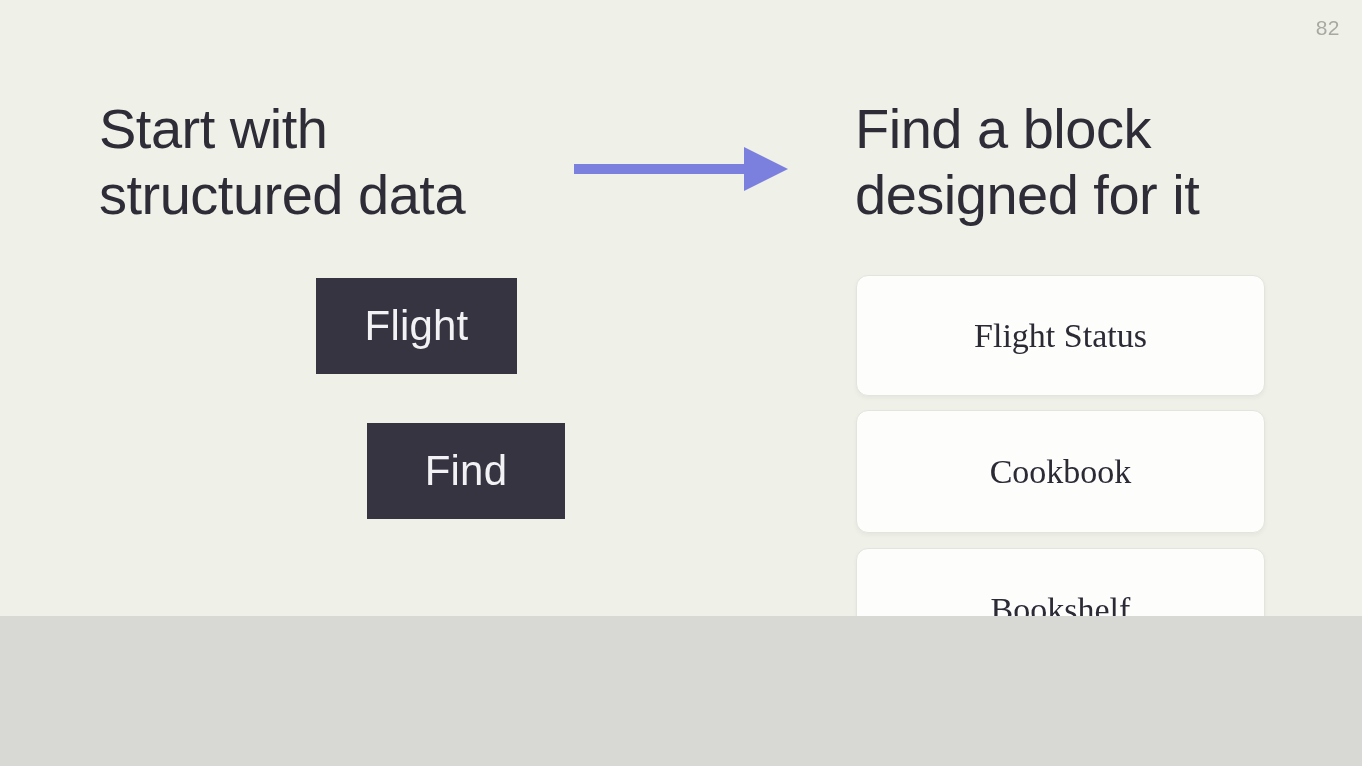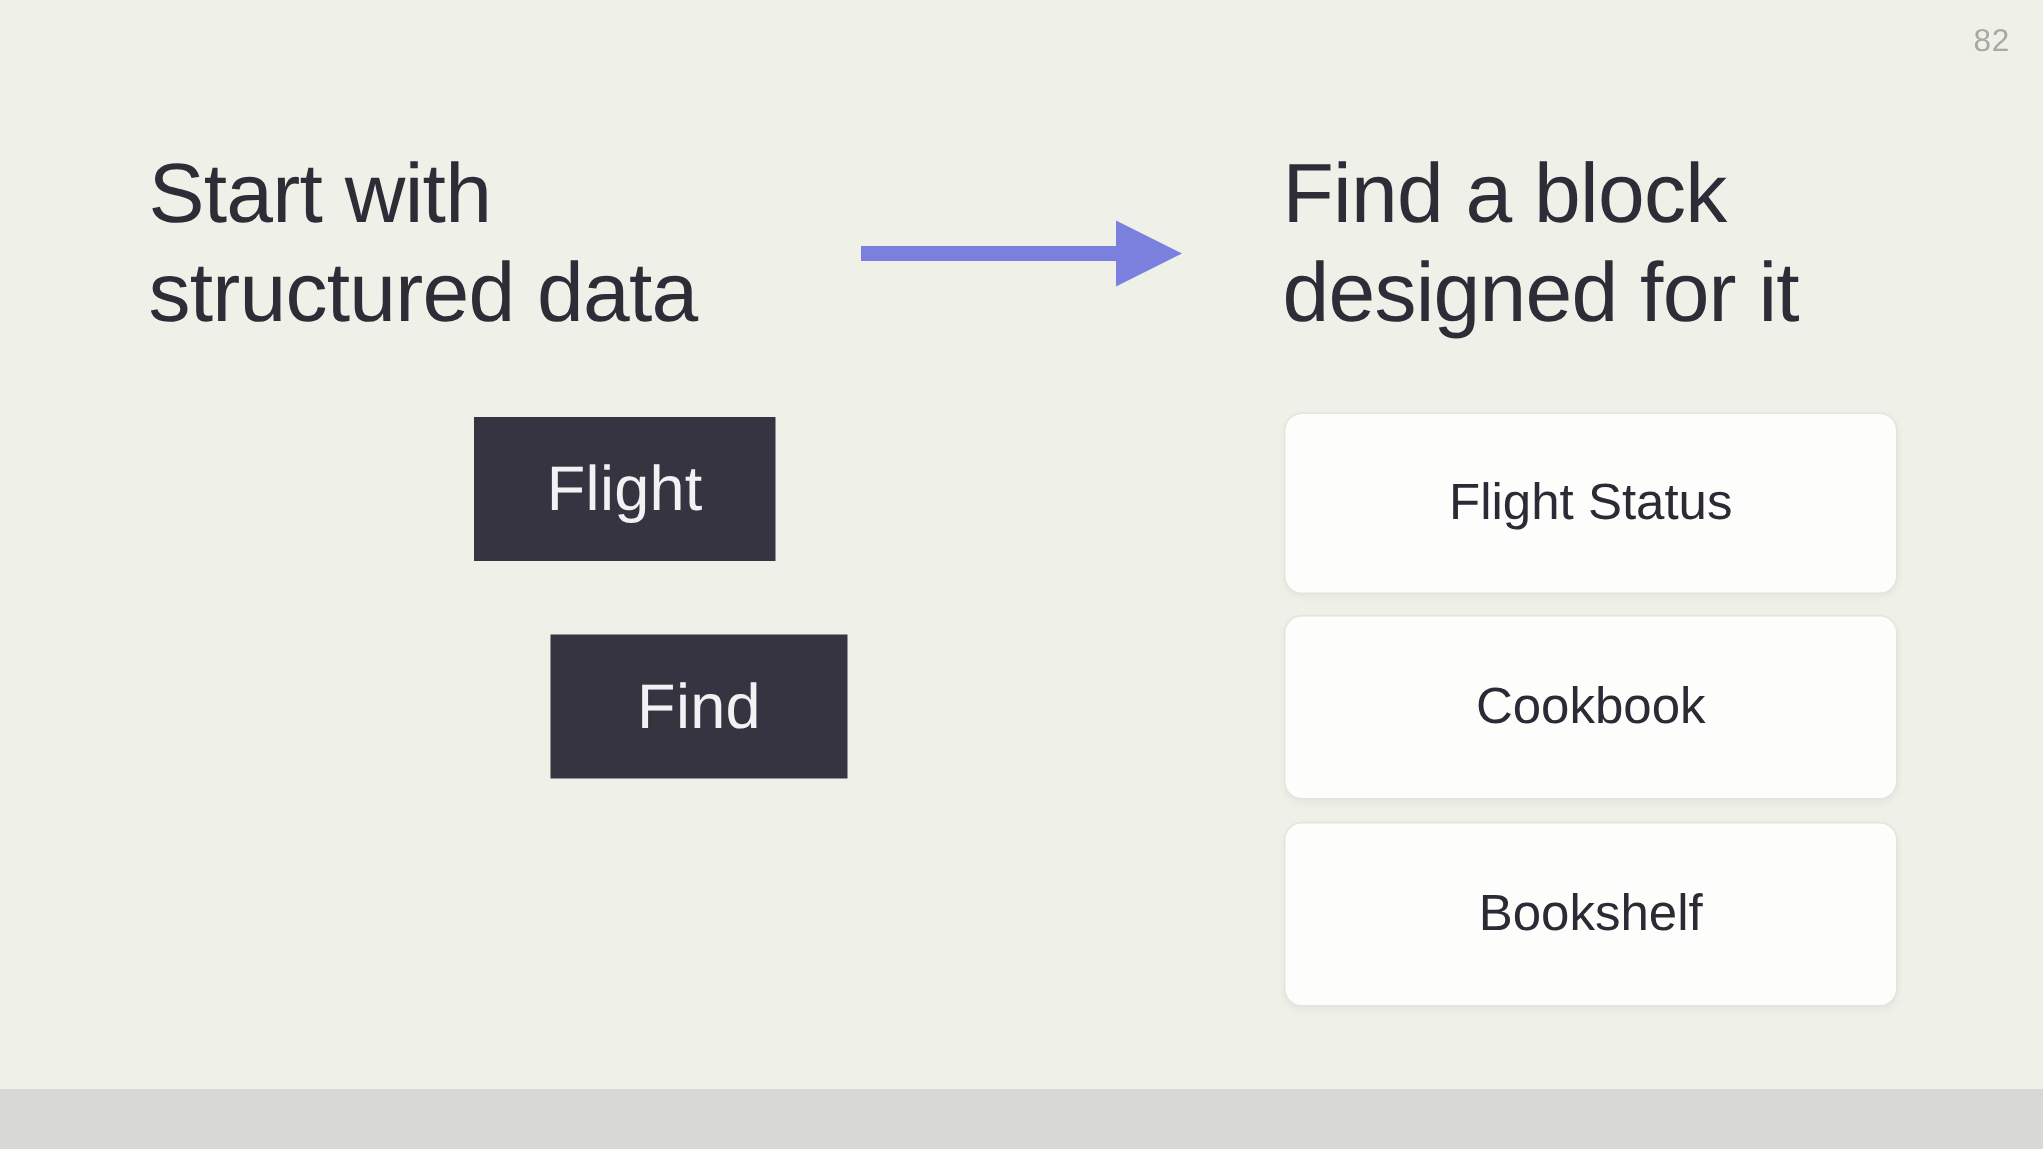--- a/index.html
+++ b/index.html
@@ -4,21 +4,21 @@
 <style>
   html, body {
     margin: 0;
     padding: 0;
     background: #d8d8d4;
     font-family: "Liberation Sans", "DejaVu Sans", sans-serif;
   }
   .slide {
     position: relative;
     width: 1362px;
-    height: 726px;
+    height: 616px;
     background: #eff1e9;
     overflow: hidden;
   }
   .page-number {
     position: absolute;
     top: 16px;
     right: 22px;
     font-size: 21px;
     color: #a9a9a3;
     letter-spacing: 0.5px;
@@ -70,20 +70,21 @@
     border: 1px solid #e3e4dd;
     border-radius: 12px;
     box-shadow: 0 2px 4px rgba(60, 60, 50, 0.06);
     display: flex;
     align-items: center;
     justify-content: center;
     font-size: 34px;
     font-weight: 500;
     color: #2b2a35;
     box-sizing: border-box;
+    font-family: Liberation Serif, serif;
   }
   .card-1 { top: 275px; height: 121px; }
   .card-2 { top: 410px; height: 123px; }
   .card-3 { top: 548px; height: 123px; }
 </style>
 </head>
 <body>
 
 <div class="slide">
 

